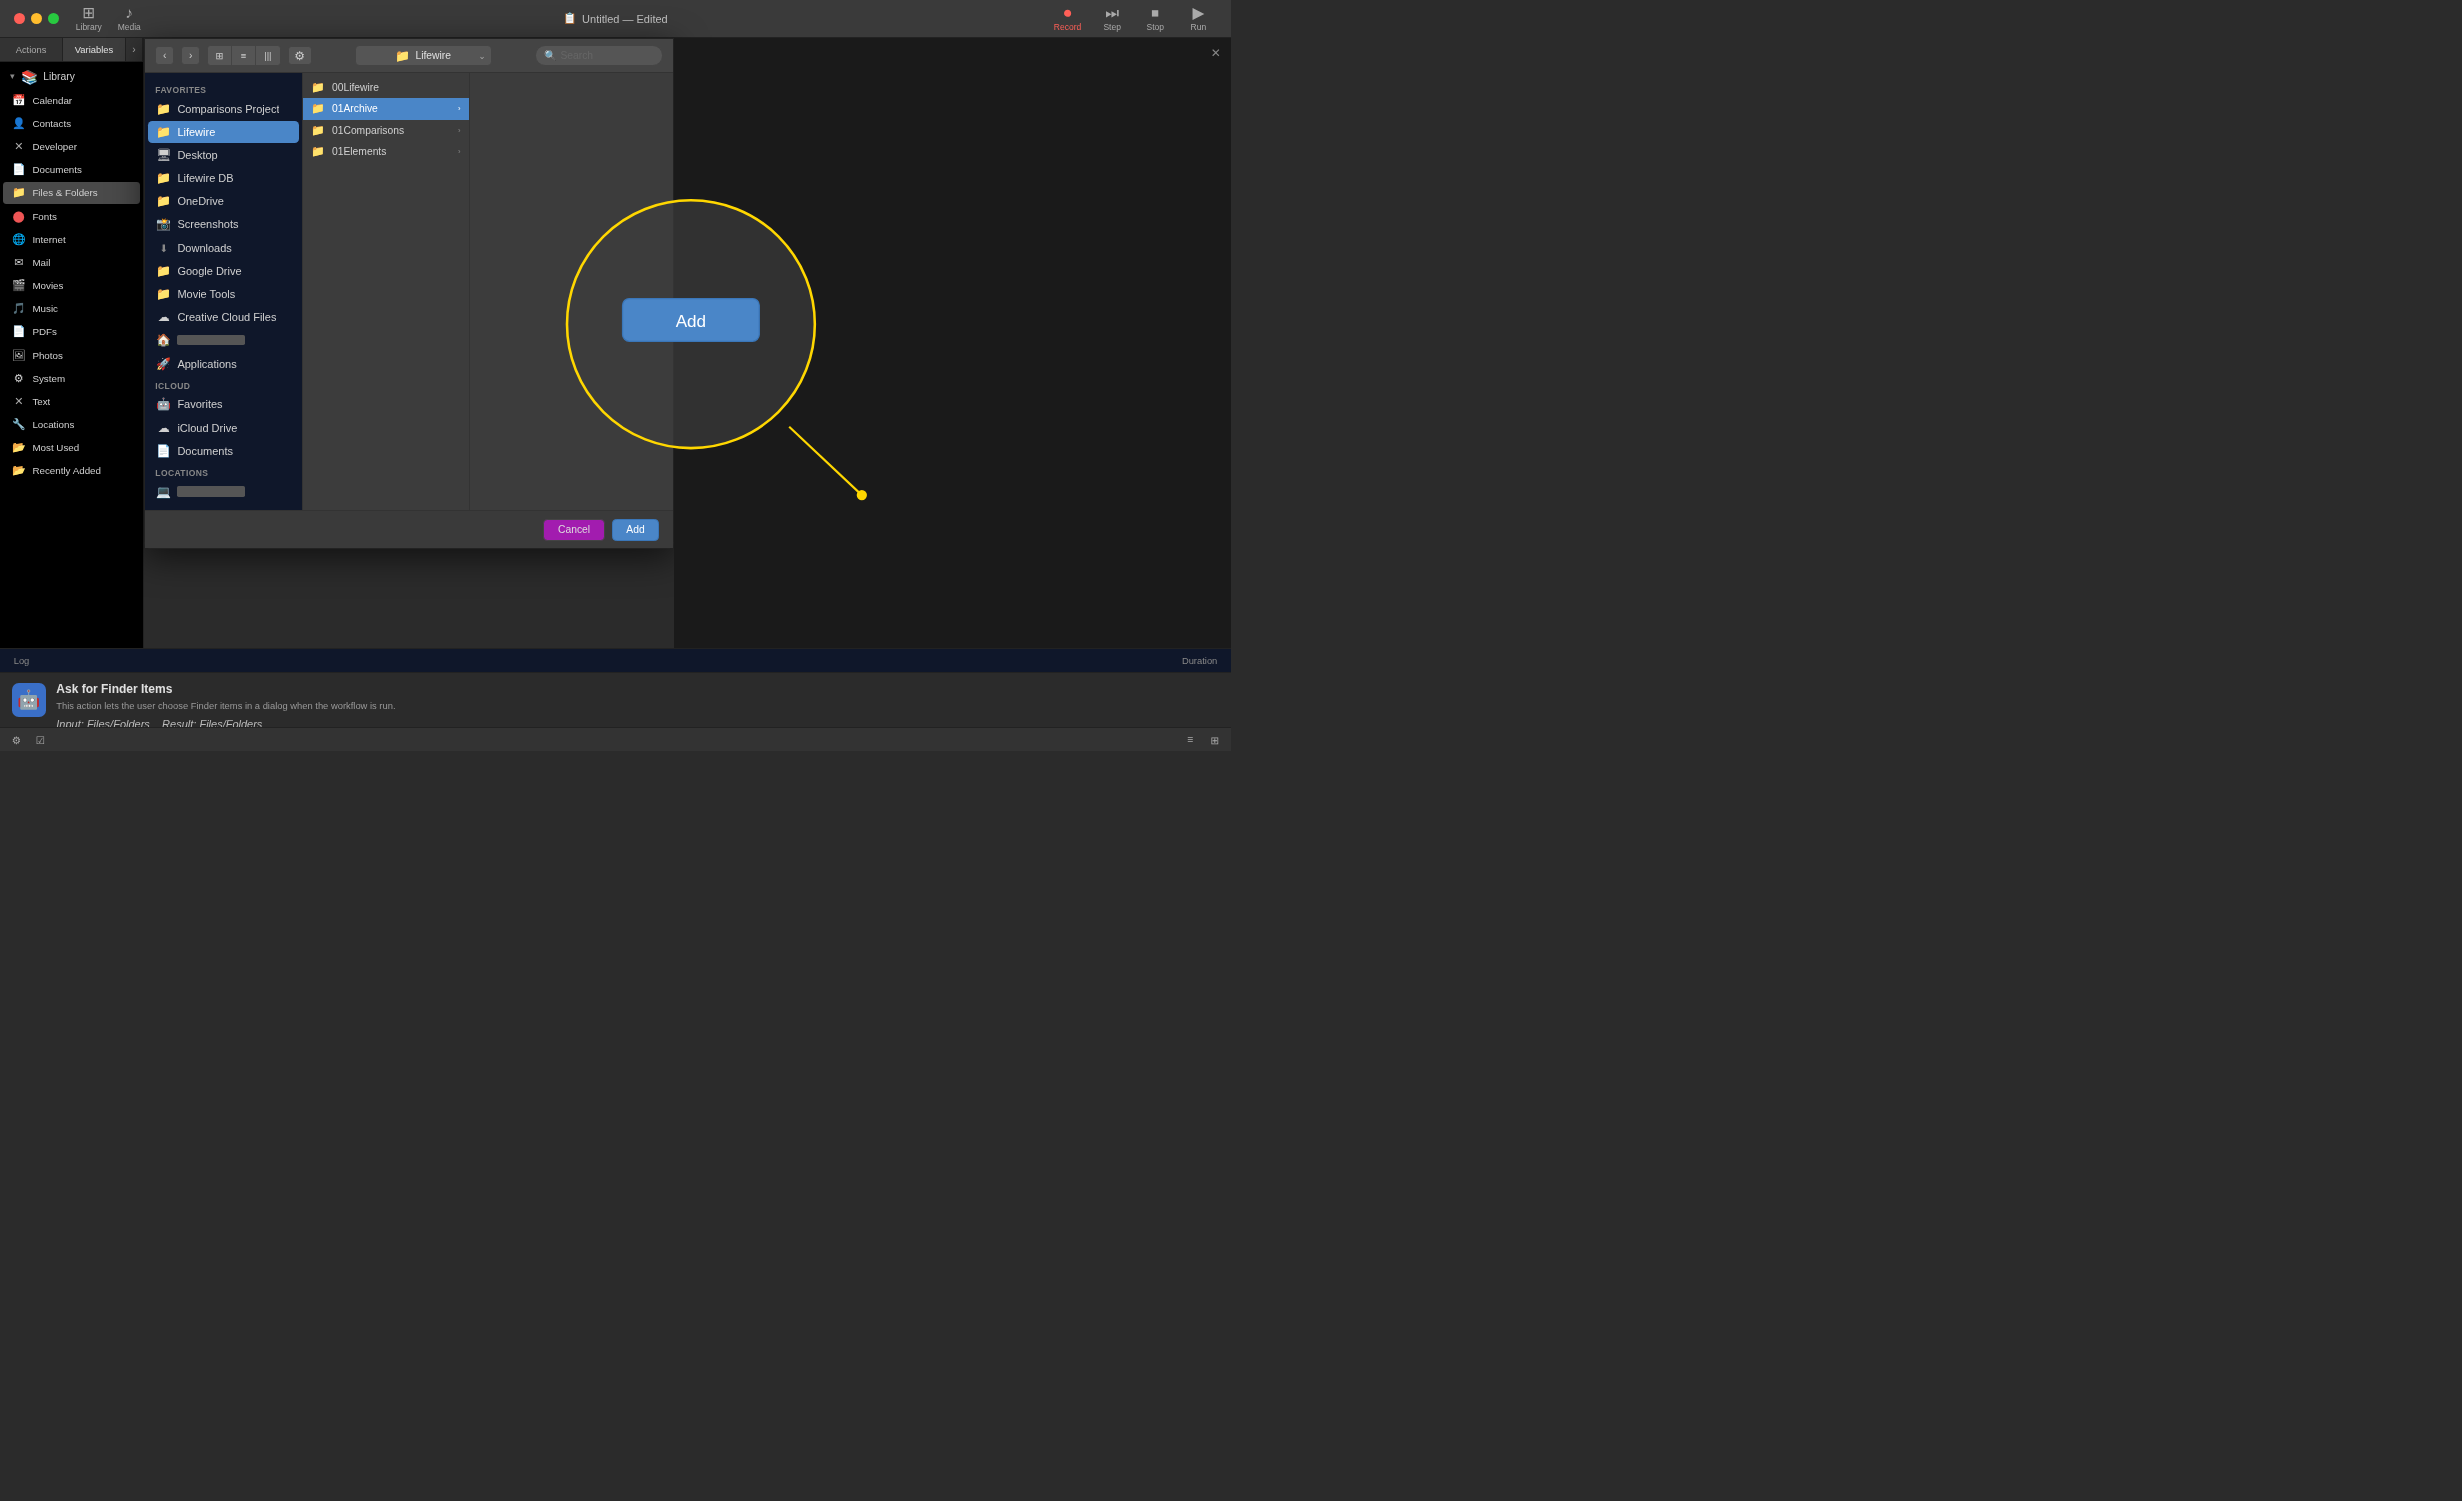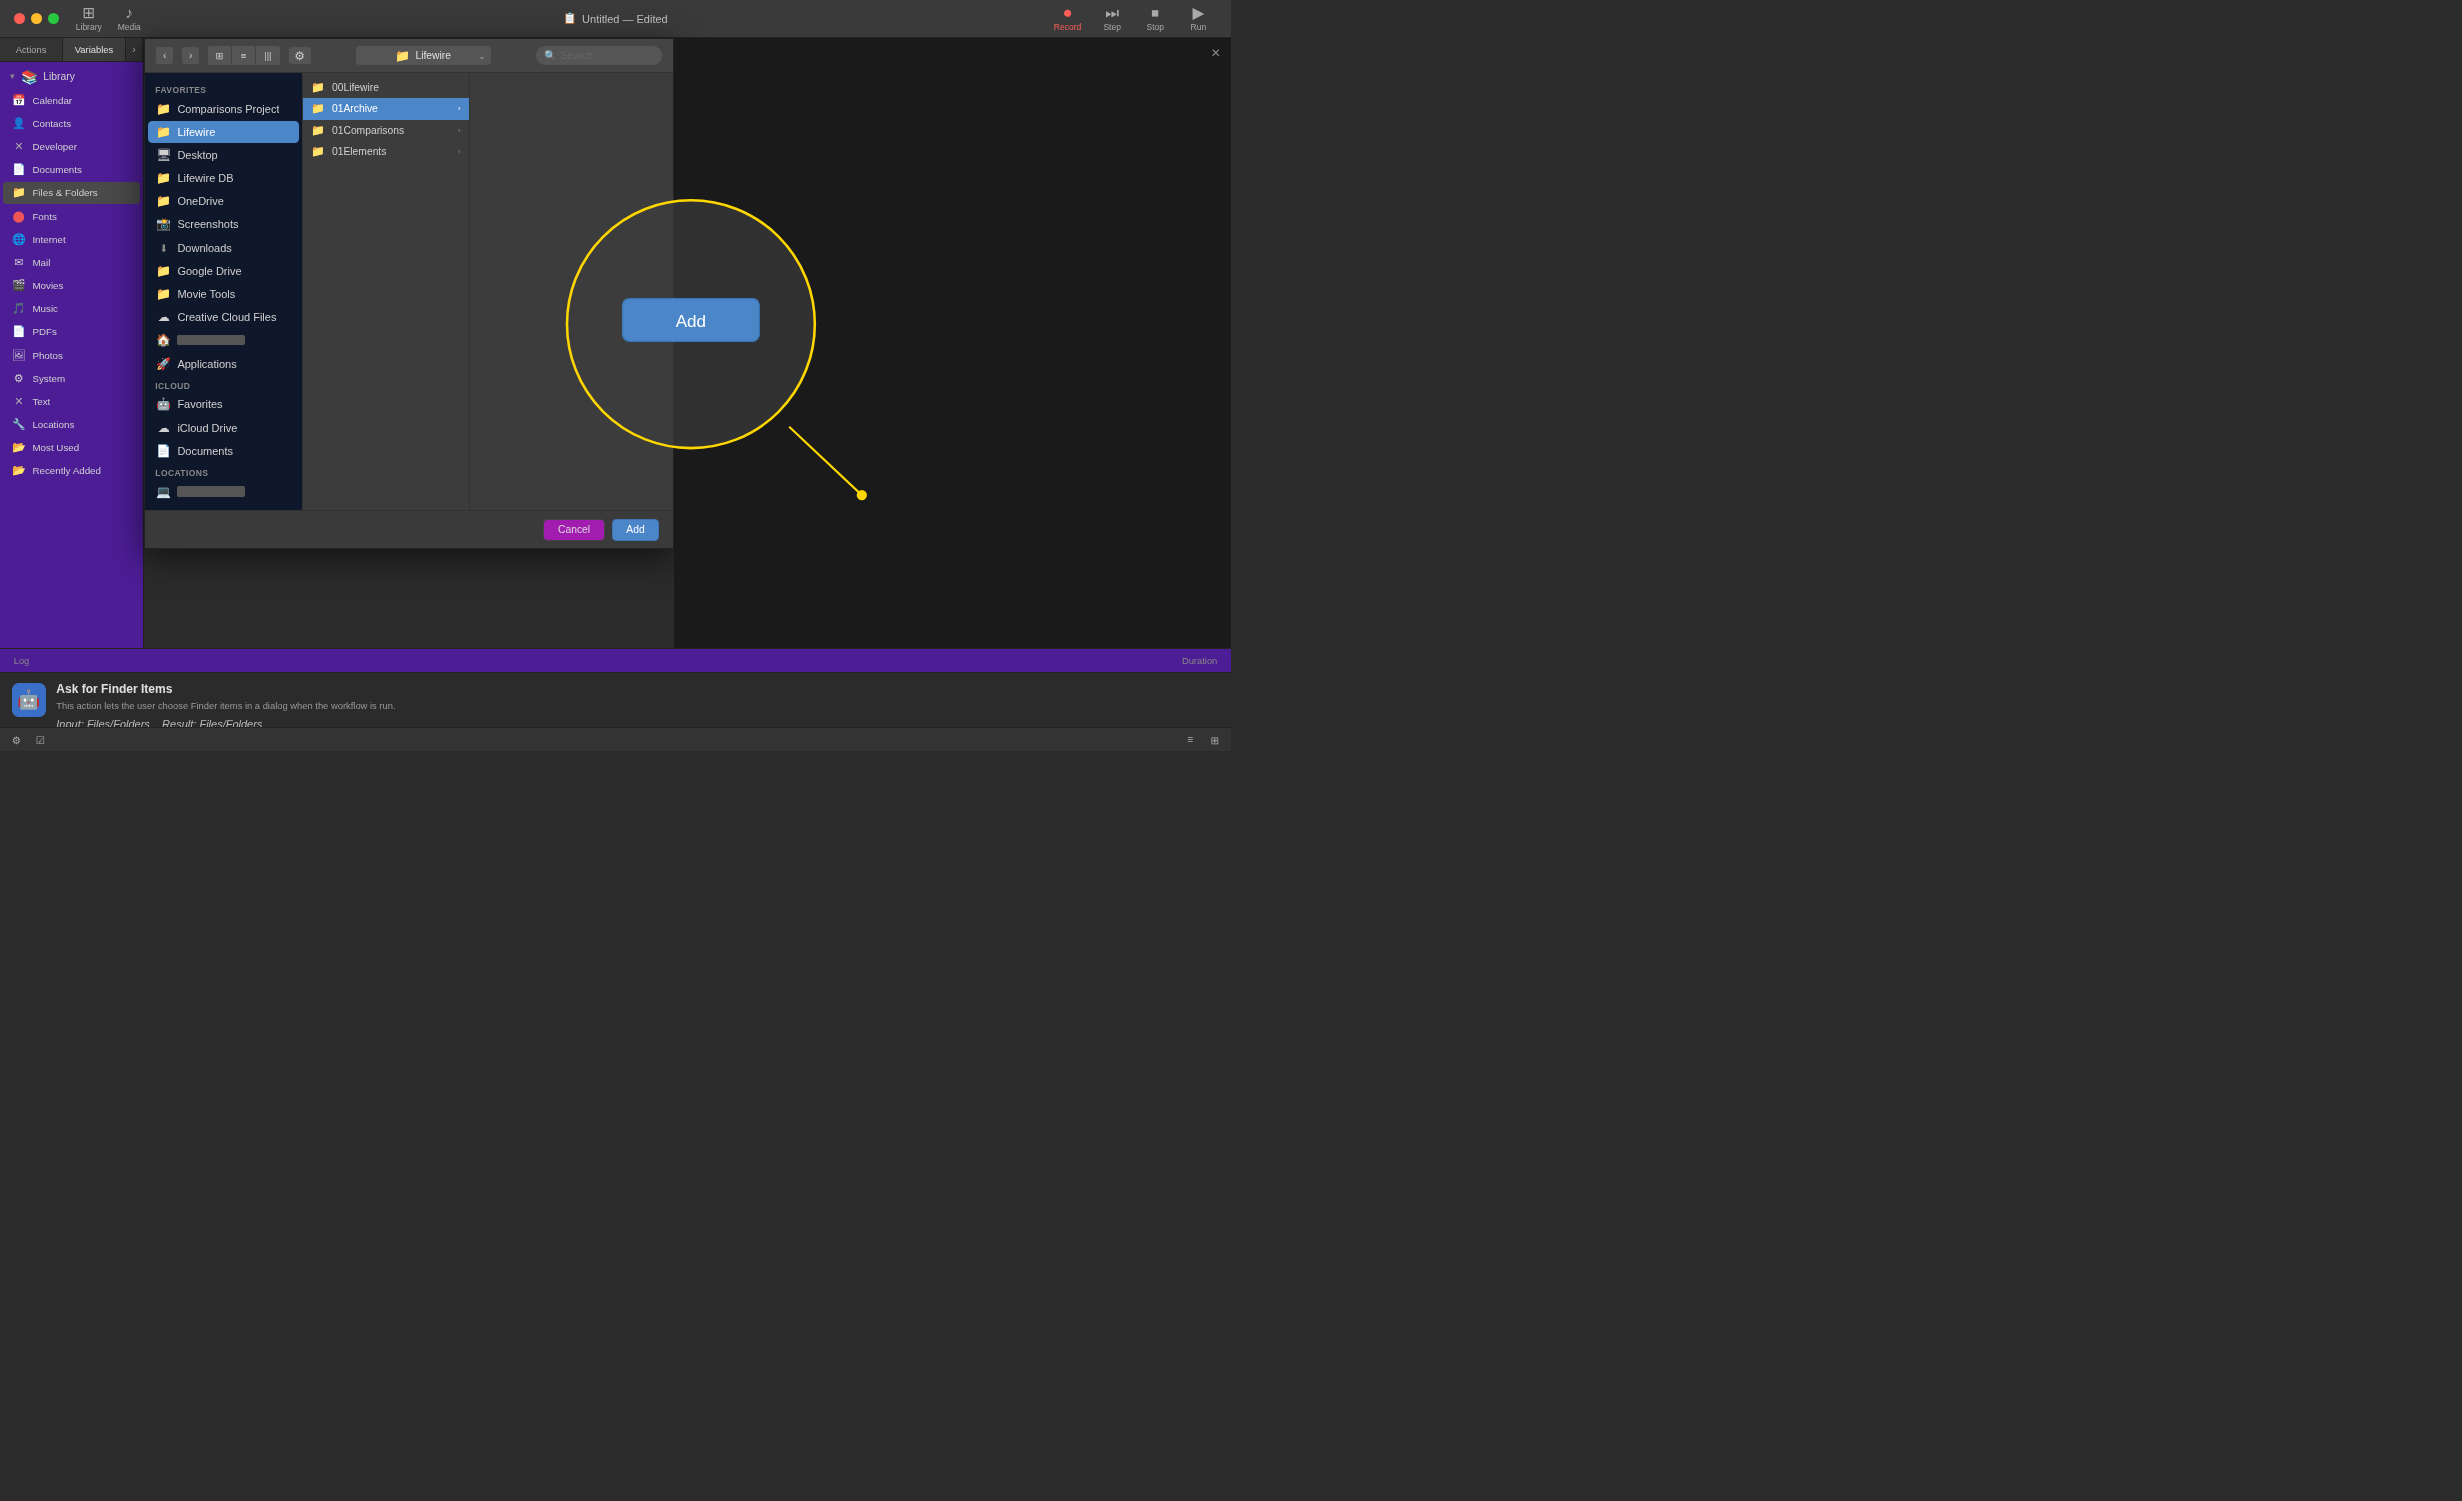--- a/index.html
+++ b/index.html
@@ -76,21 +76,21 @@
     .toolbar-btn-record { color: #ff5f57 !important; }
     .toolbar-btn-record .icon-large { color: #ff5f57; }
 
     
     .sidebar {
       position: absolute;
       top: 38px;
       left: 0;
       width: 144px;
       height: calc(100% - 38px - 103px);
-      background: #4c1d95;
+      background: #000000;
       border-right: 0.9px solid #222;
       overflow-y: auto;
       overflow-x: hidden;
     }
     .sidebar::-webkit-scrollbar { width: 3.4px; }
     .sidebar::-webkit-scrollbar-thumb { background: #555; border-radius: 1.7px; }
 
     .sidebar-tabs {
       display: flex;
       border-bottom: 0.9px solid #222;
@@ -443,21 +443,21 @@
       position: absolute;
       bottom: 0;
       left: 0;
       right: 0;
       height: 103px;
       background: #2b2b2b;
       border-top: 0.9px solid #222;
     }
     .log-bar {
       height: 24px;
-      background: #4c1d95;
+      background: #0f172a;
       border-bottom: 0.9px solid #222;
       display: flex;
       align-items: center;
       justify-content: space-between;
       padding: 0 13.7px;
       font-size: 9.4px;
       color: #888;
     }
 
     

